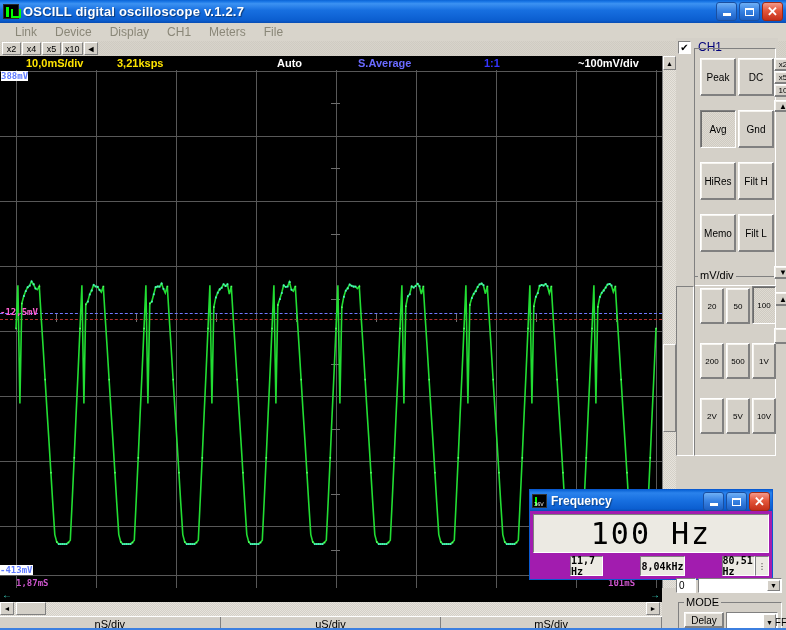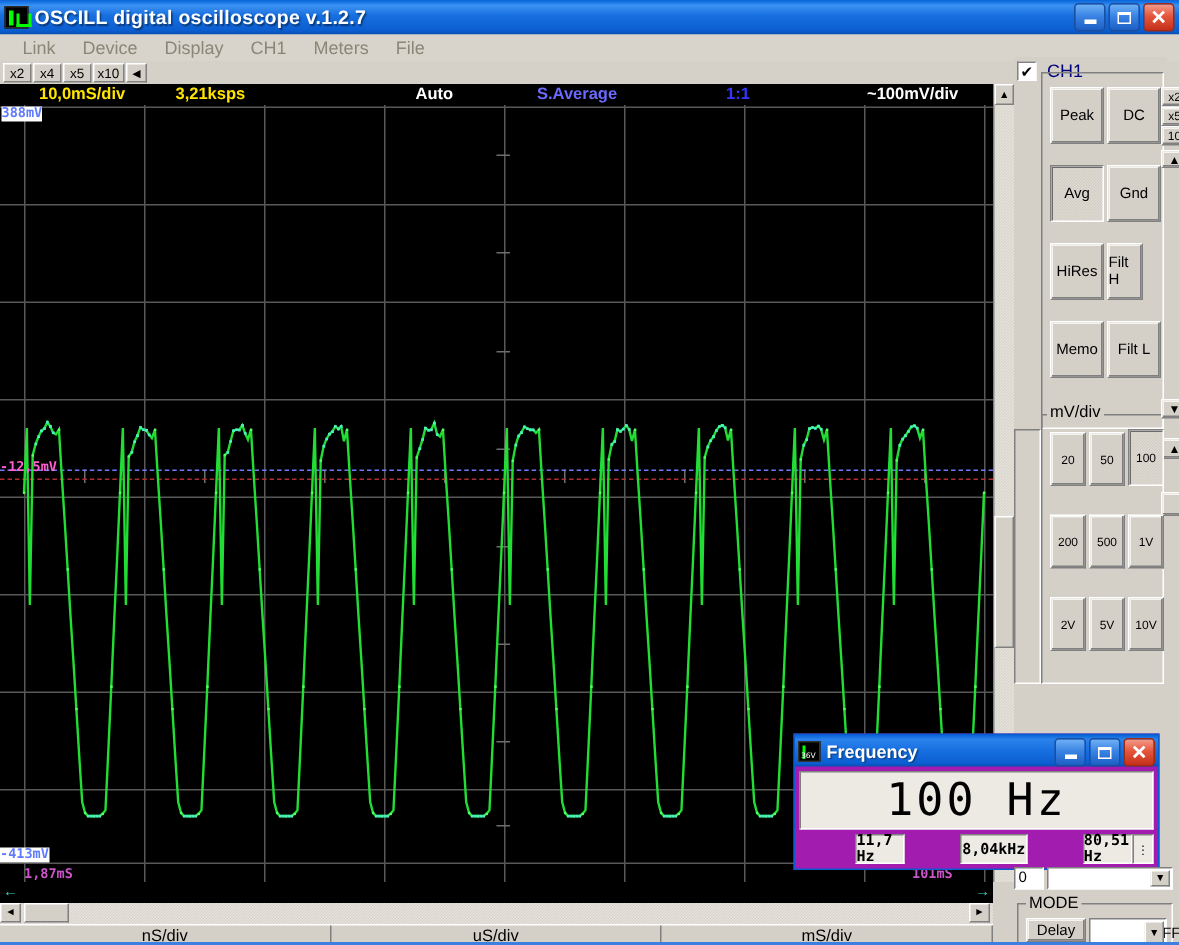--- a/index.html
+++ b/index.html
@@ -574,21 +574,21 @@
 
     <div class="btn sm" style="left:98px;top:20px;width:18px;height:13px;">x2</div>
     <div class="btn sm" style="left:98px;top:33px;width:18px;height:13px;">x5</div>
     <div class="btn sm" style="left:98px;top:46px;width:18px;height:13px;">10</div>
     <div class="btn sm" style="left:98px;top:62px;width:18px;height:12px;">▲</div>
 
     <div class="btn pressed" style="left:24px;top:72px;width:36px;height:38px;">Avg</div>
     <div class="btn" style="left:62px;top:72px;width:36px;height:38px;">Gnd</div>
 
     <div class="btn" style="left:24px;top:124px;width:36px;height:38px;">HiRes</div>
-    <div class="btn" style="left:62px;top:124px;width:24px;height:38px;">Filt H</div>
+    <div class="btn" style="left:62px;top:124px;width:36px;height:38px;">Filt H</div>
 
     <div class="btn" style="left:24px;top:176px;width:36px;height:38px;">Memo</div>
     <div class="btn" style="left:62px;top:176px;width:36px;height:38px;">Filt L</div>
 
     <div class="grp" style="left:18px;top:238px;width:82px;height:180px;"></div>
     <div class="grp-lbl" style="left:22px;top:231px;font-size:11px;">mV/div</div>
     <div class="btn sm" style="left:98px;top:228px;width:18px;height:13px;">▼</div>
     <div class="btn sm" style="left:98px;top:254px;width:18px;height:14px;">▲</div>
     <div class="btn sm" style="left:98px;top:290px;width:18px;height:16px;"></div>
 

